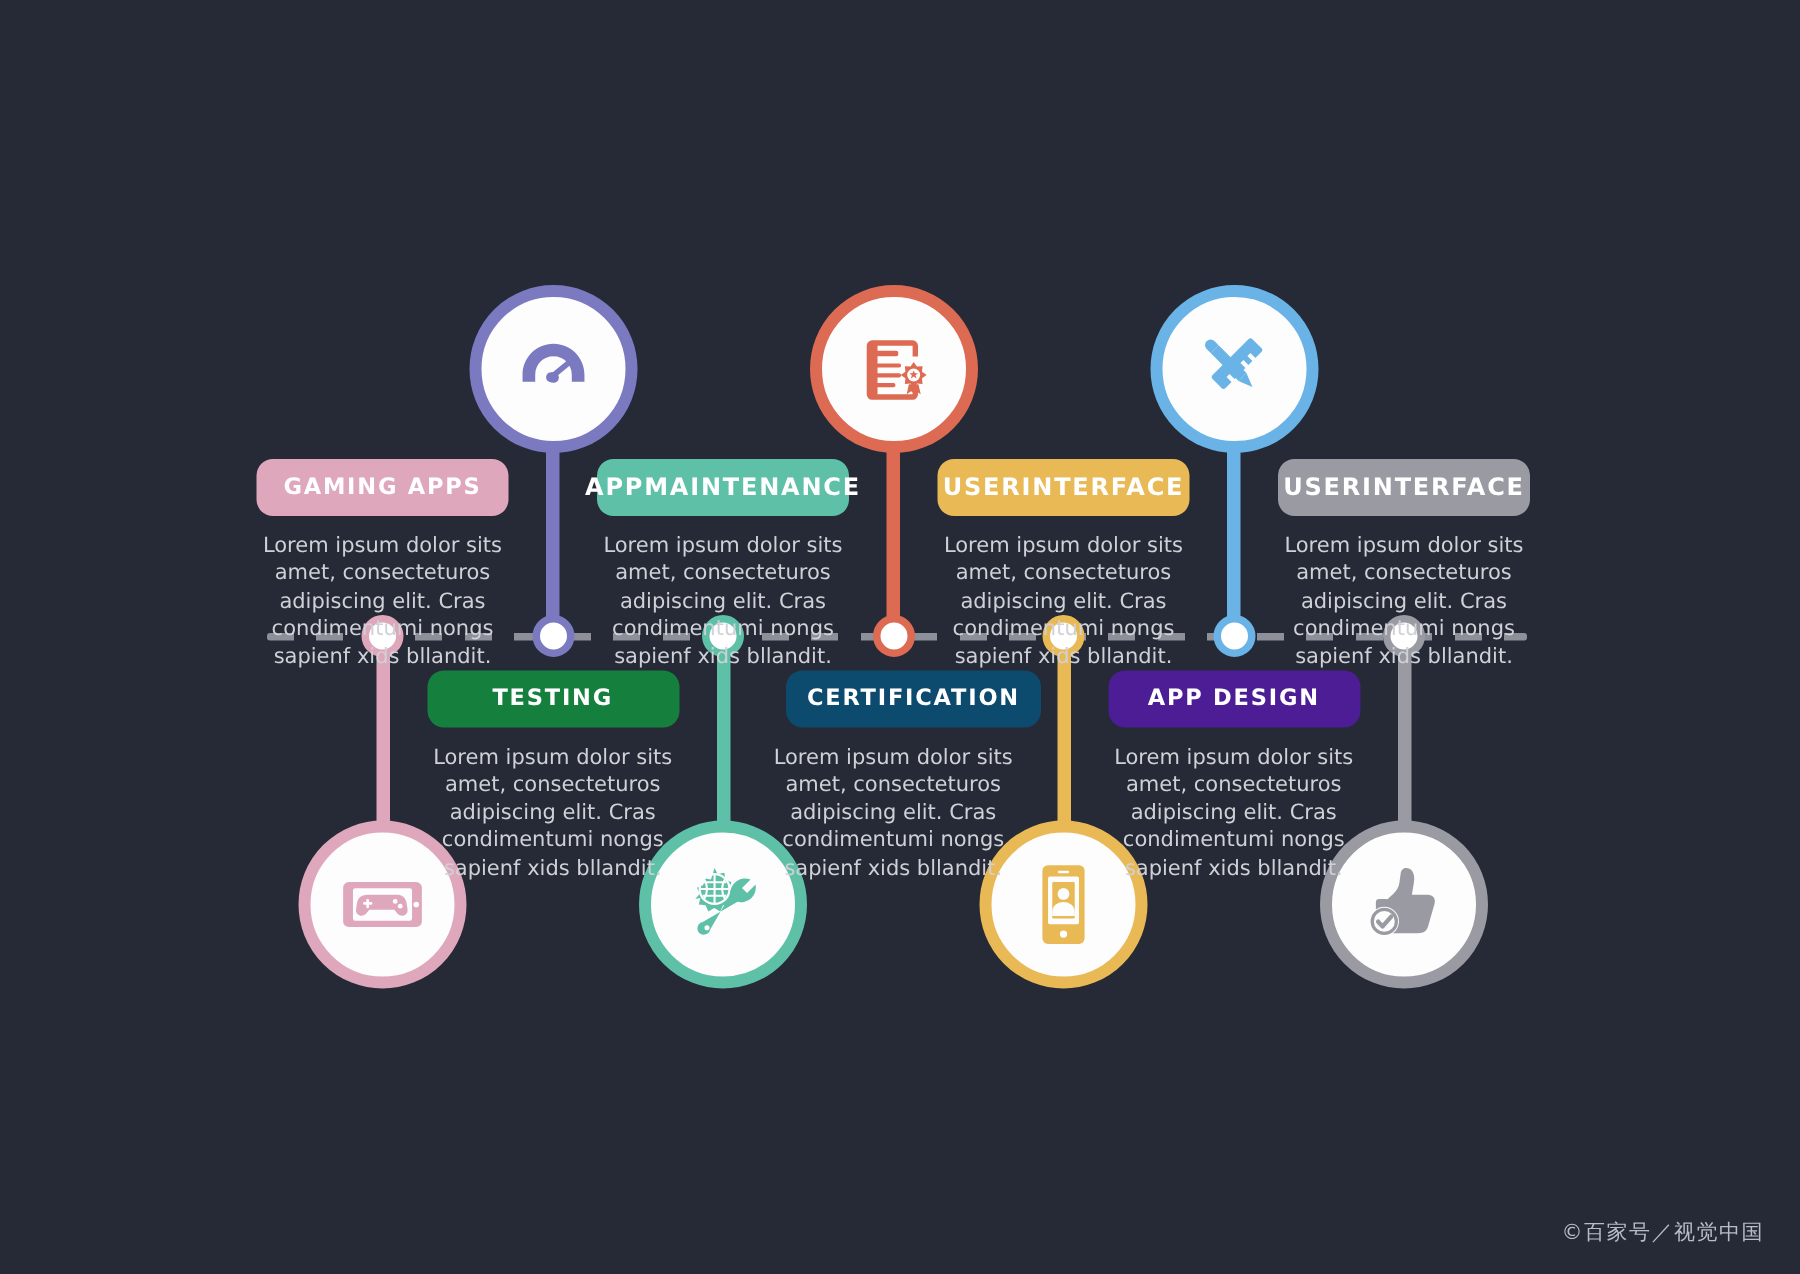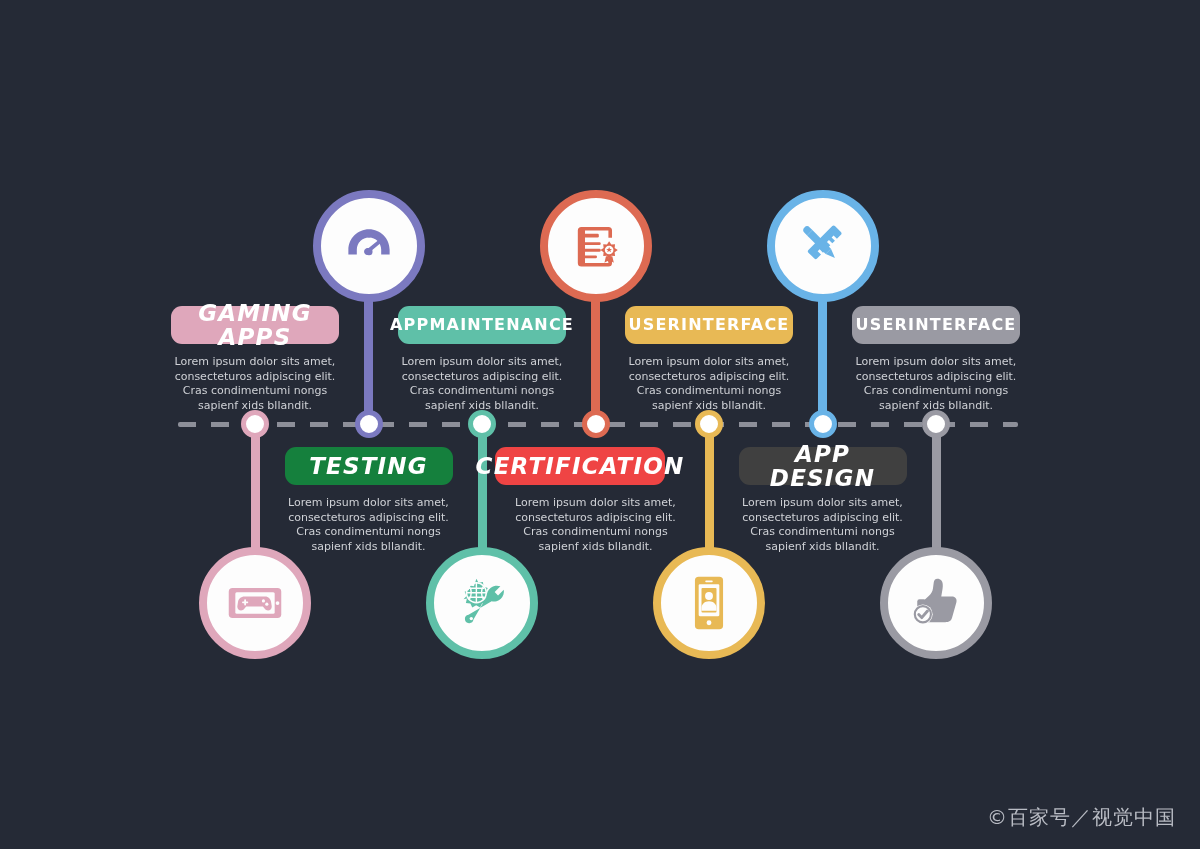--- a/index.html
+++ b/index.html
@@ -41,37 +41,37 @@
 
   
   .pill{
     position:absolute;border-radius:11px;
     display:flex;align-items:center;justify-content:center;
     color:#ffffff;font-weight:bold;letter-spacing:1.2px;
     text-align:center;line-height:1.05;
     z-index:7;
     box-sizing:border-box;
   }
-  .pill.one-line{font-size:23px;font-style:italic;}
+  .pill.one-line{font-size:15px;}
   .pill.two-line{font-size:16px;}
 
   
   .desc{
     position:absolute;
     color:#cfd1d6;
-    font-size:11px;
+    font-size:14px;
     line-height:1.32;
     text-align:center;
     z-index:7;
   }
 
   
   .watermark{
     position:absolute;right:24px;bottom:18px;
-    color:#b9bcc4;font-size:20px;letter-spacing:1px;
+    color:#b9bcc4;font-size:14px;letter-spacing:1px;
     z-index:9;
   }
 </style>
 </head>
 <body>
 
 <div class="stage">
 
   <div class="timeline"></div>
 
@@ -144,21 +144,21 @@
         <rect x="19" y="42" width="14" height="3" rx="1.3"></rect>
         <path d="M46 27l2.3 3.3 4-.3-.4 4 3.3 2.3-3.3 2.3.4 4-4-.3L46 45.6l-2.3-3.3-4 .3.4-4-3.3-2.3 3.3-2.3-.4-4 4 .3z"></path>
         <circle cx="46" cy="36.3" r="4.6" fill="#fdfdfd"></circle>
         <path d="M46 33.1l.9 2h2.2l-1.8 1.4.7 2.2-2-1.3-2 1.3.7-2.2-1.8-1.4h2.2z" fill="#dd6a52"></path>
         <path d="M42.6 42.9l-1.6 7 3.2-2 2.3 1.8-1.2-6.8z"></path>
         <path d="M49.4 42.9l1.6 7-3.2-2-2.3 1.8 1.2-6.8z"></path>
       </svg>
         </span>
       </div>
       <div class="node" style="border-color: rgb(221, 106, 82); left: 581.5px; top: 410px;"></div>
-      <div class="pill one-line" style="background: #ef4444; width: 170px; height: 38px; left: 495px; top: 447px; align-items: center;">
+      <div class="pill one-line" style="background: #0c4a6e; width: 170px; height: 38px; left: 524px; top: 447px; align-items: center;">
         <span>CERTIFICATION</span>
       </div>
       <div class="desc" style="width: 176px; left: 507.5px; top: 496px;">Lorem ipsum dolor sits amet, consecteturos adipiscing elit. Cras condimentumi nongs sapienf xids bllandit.</div>
       <div class="stem" style="background: rgb(232, 185, 85); left: 704.5px; top: 424px; height: 179px;"></div>
       <div class="iconcircle" style="border-color: rgb(232, 185, 85); left: 653px; top: 547px;">
         <span>
           <svg viewBox="0 0 64 64" fill="#e8b955">
         <rect x="17" y="4" width="30" height="56" rx="4"></rect>
         <rect x="21" y="12" width="22" height="34" rx="1.2" fill="#fdfdfd"></rect>
         <circle cx="32" cy="53" r="2.6" fill="#fdfdfd"></circle>
@@ -185,21 +185,21 @@
         </g>
         <g transform="rotate(-45 32 32)">
           <path d="M28 12h8v28h-8z"></path>
           <path d="M28 40h8l-4 10z"></path>
           <path d="M28 8a4 4 0 0 1 8 0v4h-8z"></path>
         </g>
       </svg>
         </span>
       </div>
       <div class="node" style="border-color: rgb(105, 179, 231); left: 808.5px; top: 410px;"></div>
-      <div class="pill one-line" style="background: #404040; width: 168px; height: 38px; left: 738.5px; top: 447px;">
+      <div class="pill one-line" style="background: #4c1d95; width: 168px; height: 38px; left: 738.5px; top: 447px;">
         <span>APP DESIGN</span>
       </div>
       <div class="desc" style="width: 176px; left: 734.5px; top: 496px;">Lorem ipsum dolor sits amet, consecteturos adipiscing elit. Cras condimentumi nongs sapienf xids bllandit.</div>
       <div class="stem" style="background: rgb(154, 154, 163); left: 931.5px; top: 424px; height: 179px;"></div>
       <div class="iconcircle" style="border-color: rgb(154, 154, 163); left: 880px; top: 547px;">
         <span>
           <svg viewBox="0 0 64 64" fill="#9a9aa3">
         <path d="M33.5 6c-2.4 0-3.6 1.8-3.9 4.1l-.9 6.6c-.4 3-1.9 5.4-4.2 7.6l-4.3 4v24.1h21.6c4.4 0 6.4-1.6 7.3-4.7l4.6-16.3c1-3.6-1.1-6.3-4.8-6.3H37.6l1.4-8.4c.6-3.6.3-6.5-1.2-8.6-1.2-1.6-2.6-2.1-4.3-2.1z"></path>
         <rect x="12" y="28" width="9.5" height="24.4" rx="2.4"></rect>
         <circle cx="18" cy="44" r="10.4" fill="#fdfdfd"></circle>

